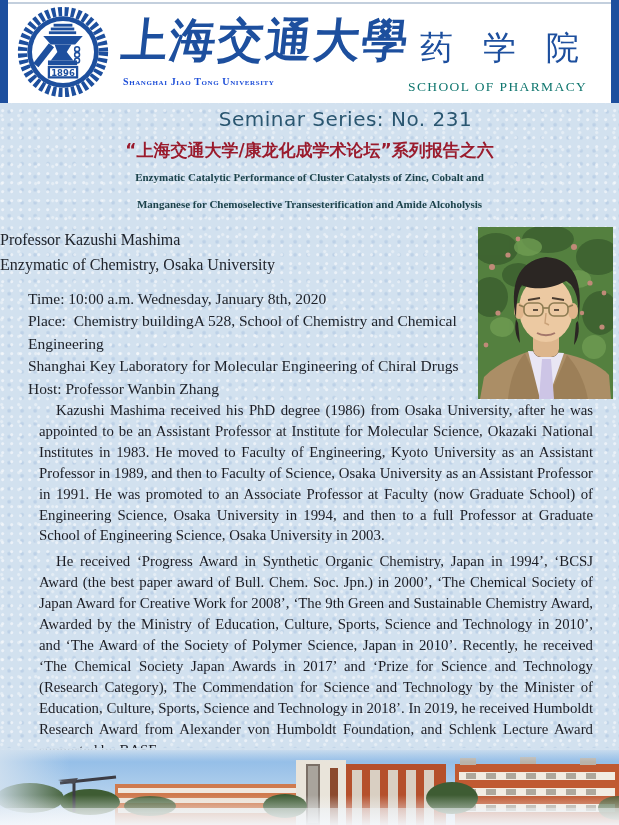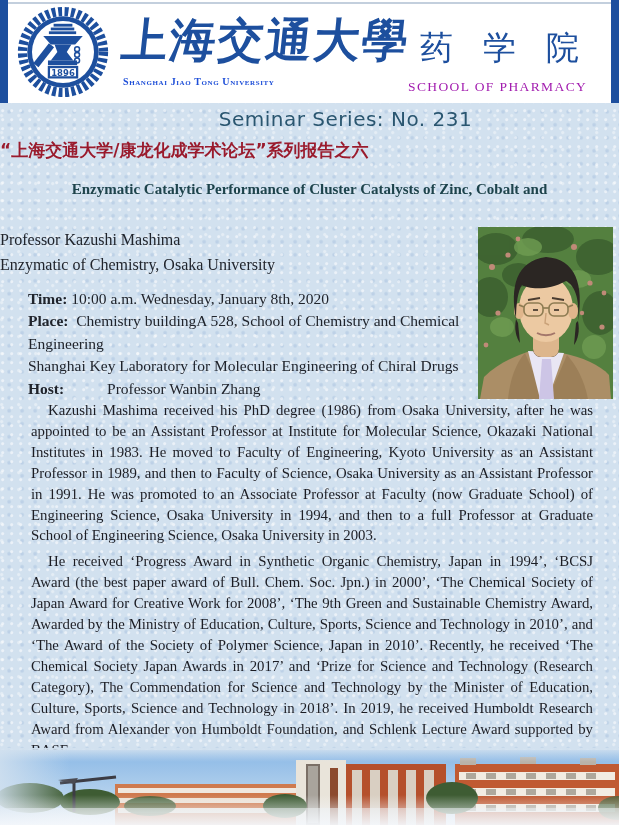--- a/index.html
+++ b/index.html
@@ -30,56 +30,56 @@
     font-size:10px;font-weight:bold;color:#1d4ed8;
     font-variant:small-caps;letter-spacing:.6px;white-space:nowrap;
   }
   .cn-school{
     position:absolute;left:420px;top:26px;width:190px;
     font-size:33px;color:#1d4f9e;letter-spacing:30px;white-space:nowrap;
     font-family:"DejaVu Sans",sans-serif;
   }
   .en-school{
     position:absolute;left:408px;top:79px;width:205px;
-    font-size:13.5px;color:#a21caf;letter-spacing:1.4px;white-space:nowrap;
+    font-size:13.5px;color:#0f766e;letter-spacing:1.4px;white-space:nowrap;
   }
   
   .series{
     position:absolute;left:0;top:107px;width:619px;text-align:center;
     font-family:"DejaVu Sans",sans-serif;font-size:20px;color:#2a5670;
     letter-spacing:.5px;
     margin-left:36px;
   }
   .forum-cn{
-    position:absolute;left:0;top:139px;width:619px;
+    position:absolute;left:0;top:139px;width:619px;text-align:center;
     font-family:"DejaVu Sans",sans-serif;font-weight:bold;
     font-size:17px;color:#9a1b2d;
   }
   .talk-title{
-    position:absolute;left:20px;top:176px;width:579px;text-align:center;
-    font-size:15px;font-weight:bold;color:#1d434b;line-height:27px;
+    position:absolute;left:20px;top:164px;width:579px;text-align:center;
+    font-size:11px;font-weight:bold;color:#1d434b;line-height:27px;
   }
   .speaker-block{
     position:absolute;left:0;top:227px;width:555px;text-align:left;
     font-size:16px;color:#20242c;line-height:25px;
   }
   
   .details{
     position:absolute;left:28px;top:288px;width:452px;
     font-size:15.5px;color:#20242c;line-height:22.4px;
   }
-  .details b{font-weight:bold;}
+  .details b{font-weight:normal;}
   
   .photo{position:absolute;left:478px;top:227px;width:135px;height:172px;}
   
   .bio{
     position:absolute;left:27px;top:400px;width:566px;
     font-size:14.8px;line-height:20.9px;color:#1c1d24;text-align:justify;
   }
-  .bio p{margin:0 0 5px 4px;text-indent:17px;}
+  .bio p{margin:0 0 5px 12px;text-indent:17px;}
   
   .campus{position:absolute;left:0;top:750px;width:619px;height:75px;}
   .campus-fade-bottom{
     position:absolute;left:0;top:795px;width:619px;height:30px;
     background:linear-gradient(to bottom, rgba(255,255,255,0), rgba(245,248,252,.9));
   }
   .campus-fade-top{
     position:absolute;left:0;top:748px;width:619px;height:14px;
     background:linear-gradient(to bottom, #d2e1ef, rgba(210,225,239,0));
   }
@@ -125,32 +125,33 @@
     <div class="cn-school">药学院</div>
     <div class="en-school">SCHOOL OF PHARMACY</div>
   </div>
 
   <div class="series">Seminar Series: No. 231</div>
 
   <div class="forum-cn">“上海交通大学/康龙化成学术论坛”系列报告之六</div>
 
   <div class="talk-title">
     <span>Enzymatic Catalytic Performance of Cluster Catalysts of Zinc, Cobalt and</span><br>
+    <span>Manganese for Chemoselective Transesterification and Amide Alcoholysis</span>
   </div>
 
   <div class="speaker-block">
     <div>Professor Kazushi Mashima</div>
     <div>Enzymatic of Chemistry, Osaka University</div>
   </div>
 
   <div class="details">
     <div><b>Time:</b><span style="white-space:pre-wrap;"> 10:00 a.m. Wednesday, January 8th, 2020</span></div>
     <div><b>Place:</b><span style="white-space:pre-wrap;">  Chemistry buildingA 528, School of Chemistry and Chemical Engineering</span></div>
     <div>Shanghai Key Laboratory for Molecular Engineering of Chiral Drugs</div>
-    <div><b>Host:</b><span style="white-space:pre-wrap;margin-left:39px;"> Professor Wanbin Zhang</span></div>
+    <div><b>Host:</b><span style="white-space:pre-wrap;"> Professor Wanbin Zhang</span></div>
   </div>
 
   <svg class="photo" viewBox="0 0 135 172">
     <rect width="135" height="172" fill="#54803f"></rect>
     <g fill="#3d6230" opacity="0.9">
       <ellipse cx="18" cy="22" rx="22" ry="16"></ellipse>
         <ellipse cx="70" cy="12" rx="26" ry="14"></ellipse>
       <ellipse cx="120" cy="30" rx="22" ry="18"></ellipse>
         <ellipse cx="12" cy="70" rx="18" ry="20"></ellipse>
       <ellipse cx="122" cy="86" rx="18" ry="22"></ellipse>

